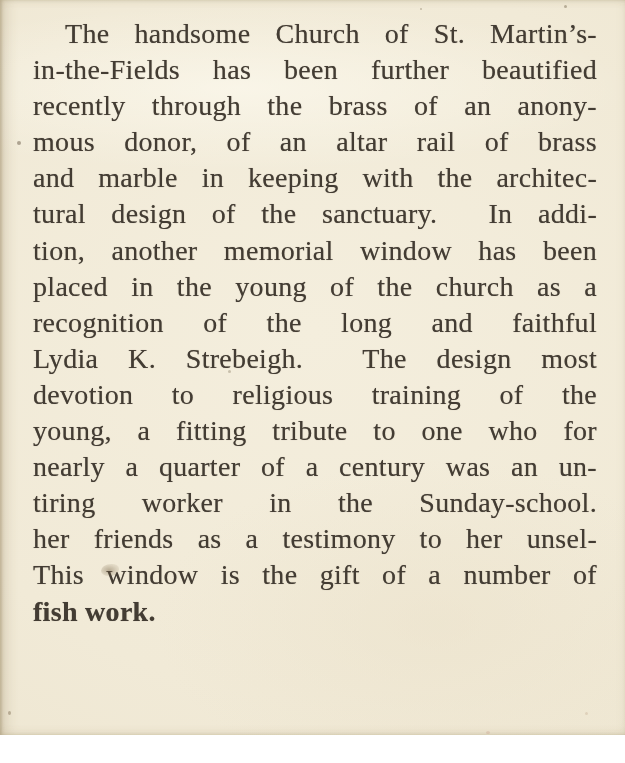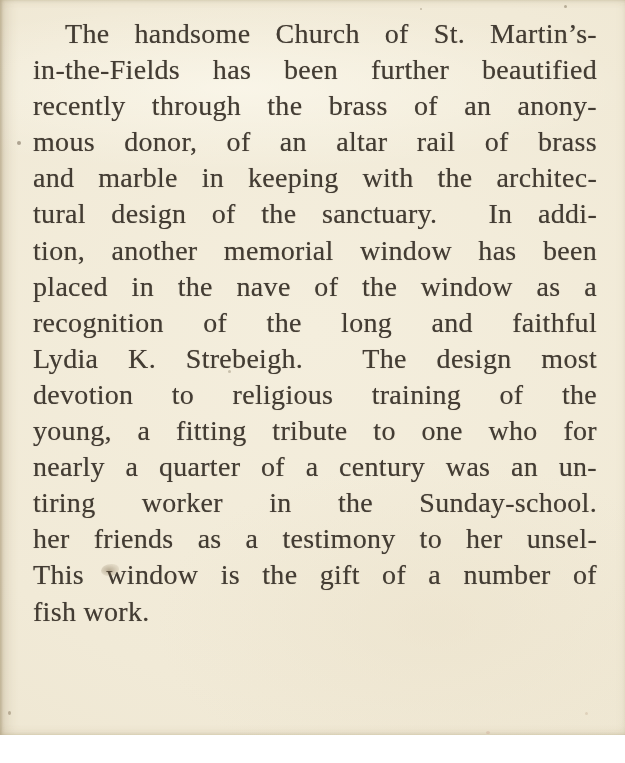--- a/index.html
+++ b/index.html
@@ -49,20 +49,21 @@
     white-space: nowrap;
     text-align: justify;
     text-align-last: justify;
     overflow: visible;
   }
   .line:first-child {
     text-indent: 32px;
   }
   .line:last-child {
     text-align-last: left;
+    font-weight: bold;
   }
   .speck {
     position: absolute;
     border-radius: 50%;
     pointer-events: none;
   }
   .s1 { left: 17px;  top: 141px; width: 4px;  height: 4px;  background: rgba(90,76,56,0.45); }
   .s2 { left: 564px; top: 5px;   width: 3px;  height: 3px;  background: rgba(100,85,60,0.40); }
   .s3 { left: 420px; top: 8px;   width: 2px;  height: 2px;  background: rgba(110,95,65,0.35); }
   .s4 { left: 8px;   top: 711px; width: 3px;  height: 4px;  background: rgba(105,88,60,0.38); }
@@ -86,21 +87,21 @@
 
 <div class="page">
   <div class="paragraph">
       <div class="line">The handsome Church of St. Martin’s-</div>
       <div class="line">in-the-Fields has been further beautified</div>
       <div class="line">recently through the brass of an anony-</div>
       <div class="line">mous donor, of an altar rail of brass</div>
       <div class="line">and marble in keeping with the architec-</div>
       <div class="line">tural design of the sanctuary.&nbsp; In addi-</div>
       <div class="line">tion, another memorial window has been</div>
-      <div class="line">placed in the nave of the window as a</div>
+      <div class="line">placed in the young of the church as a</div>
       <div class="line">recognition of the long and faithful</div>
       <div class="line">Lydia K. Strebeigh.&nbsp; The design most</div>
       <div class="line">devotion to religious training of the</div>
       <div class="line">young, a fitting tribute to one who for</div>
       <div class="line">nearly a quarter of a century was an un-</div>
       <div class="line">tiring worker in the Sunday-school.</div>
       <div class="line">her friends as a testimony to her unsel-</div>
       <div class="line">This window is the gift of a number of</div>
       <div class="line">fish work.</div>
     </div>

